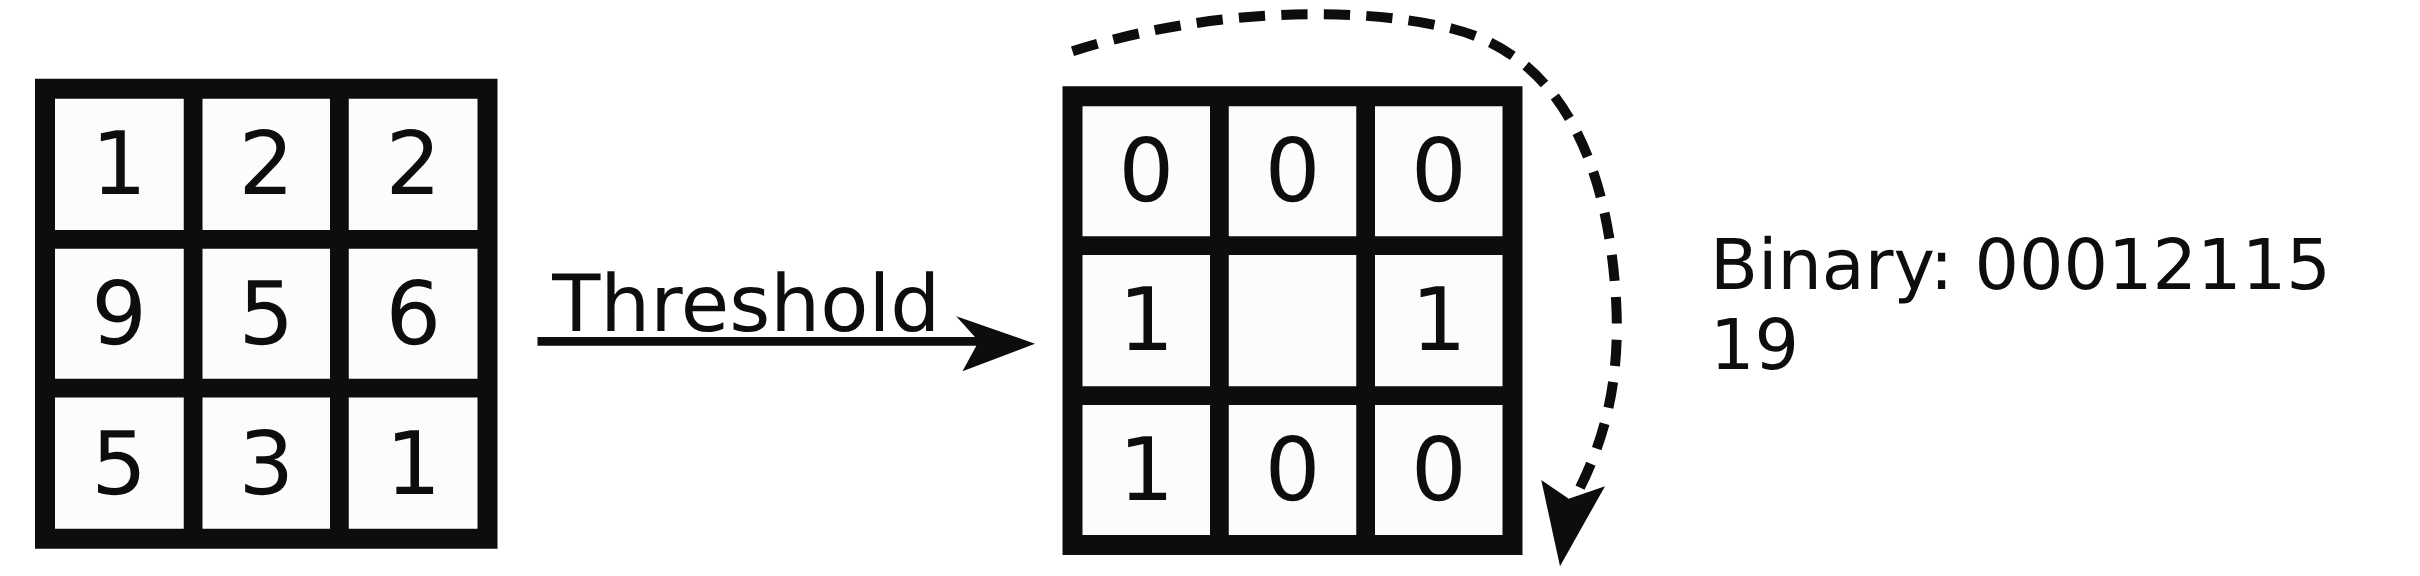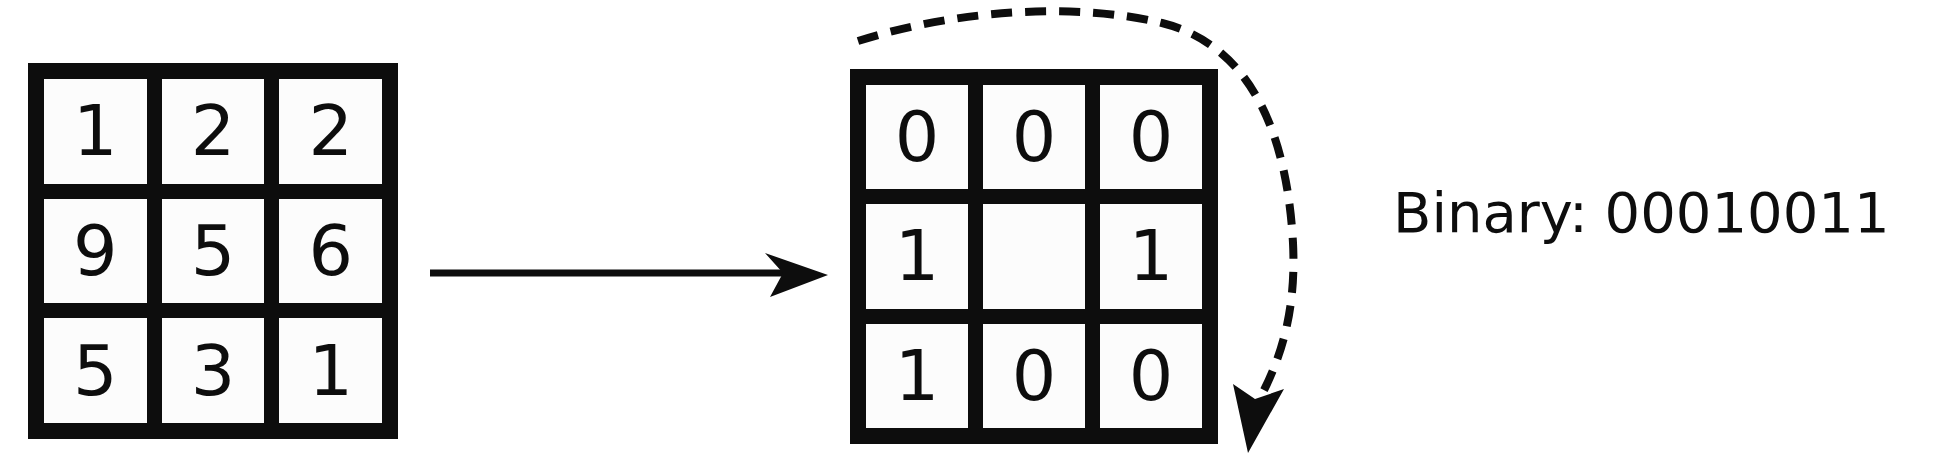--- a/index.html
+++ b/index.html
@@ -60,39 +60,40 @@
   .overlay-svg .fill   { fill: var(--ink); stroke: none; }
   .result-text {
     position: absolute;
     left: 1368px;
     top: 181px;
     font-size: 56px;
     line-height: 1.14;
     color: var(--ink);
     white-space: nowrap;
   }
-  .result-line { display: flex; gap: 0.3em; margin-left: 25px; }
+  .result-line { display: flex; gap: 0.3em; }
 </style>
 </head>
 <body>
 
 <div class="canvas">
 
   <div class="grid3 input-grid">
     <div class="cell">1</div>
     <div class="cell">2</div>
     <div class="cell">2</div>
     <div class="cell">9</div>
     <div class="cell">5</div>
     <div class="cell">6</div>
     <div class="cell">5</div>
     <div class="cell">3</div>
     <div class="cell">1</div>
   </div>
 
+  <div class="threshold-label">Threshold</div>
 
   <svg class="overlay-svg" viewBox="0 0 1936 461">
 
     <line class="stroke" x1="430" y1="273" x2="790" y2="273" stroke-width="7"></line>
     <polygon class="fill" points="828,275 765,253 783,273 770,297"></polygon>
 
     <path class="stroke" stroke-width="8" stroke-dasharray="21 13" d="M 858 41 C 955 10, 1075 2, 1162 23 C 1250 45, 1287 132, 1293 243 C 1296 305, 1284 352, 1261 396"></path>
     <polygon class="fill" points="1248,453 1284,389 1255,399 1233,384"></polygon>
   </svg>
 
@@ -104,19 +105,20 @@
     <div class="cell"></div>
     <div class="cell">1</div>
     <div class="cell">1</div>
     <div class="cell">0</div>
     <div class="cell">0</div>
   </div>
 
   <div class="result-text">
     <div class="result-line">
       <span>Binary:</span>
-      <span>00010011</span>
+      <span>00012115</span>
     </div>
     <div class="result-line">
+      <span>19</span>
     </div>
   </div>
 
 </div>
 
 </body></html>

